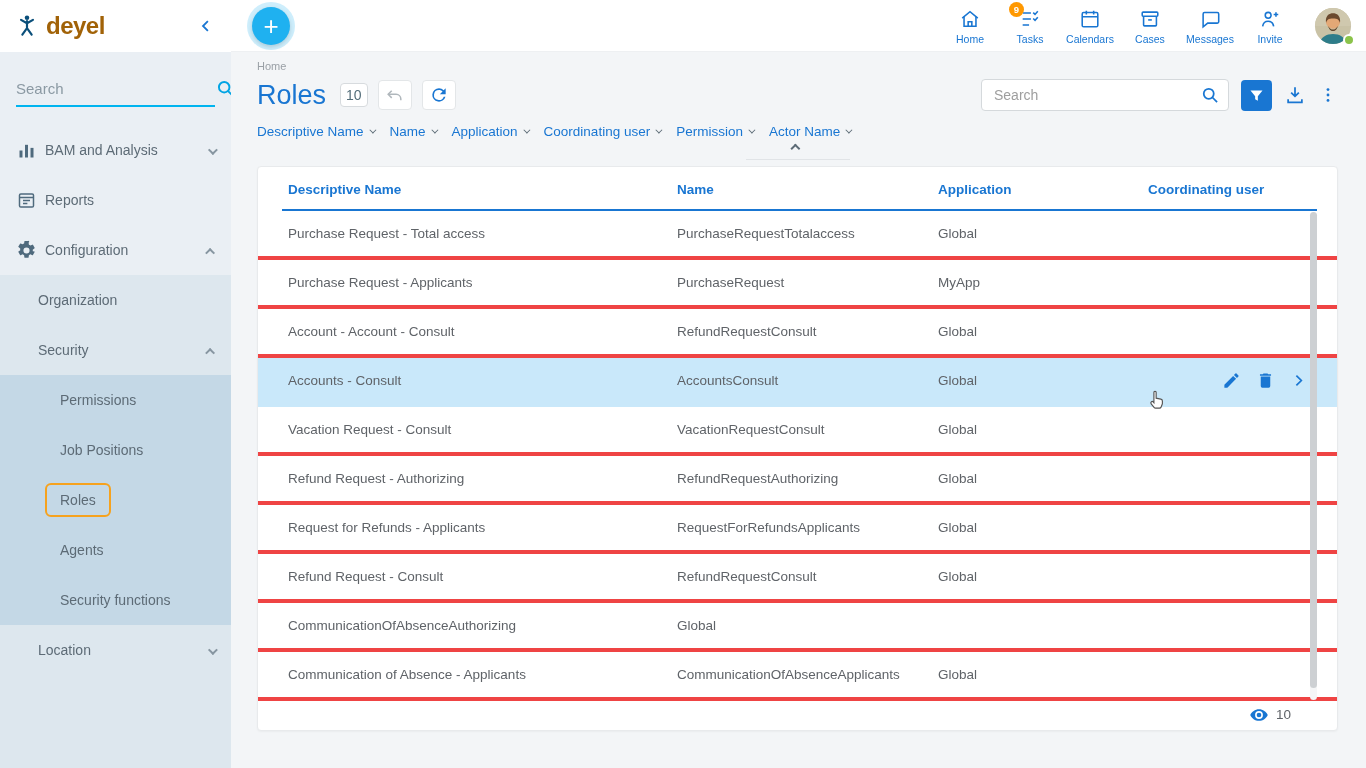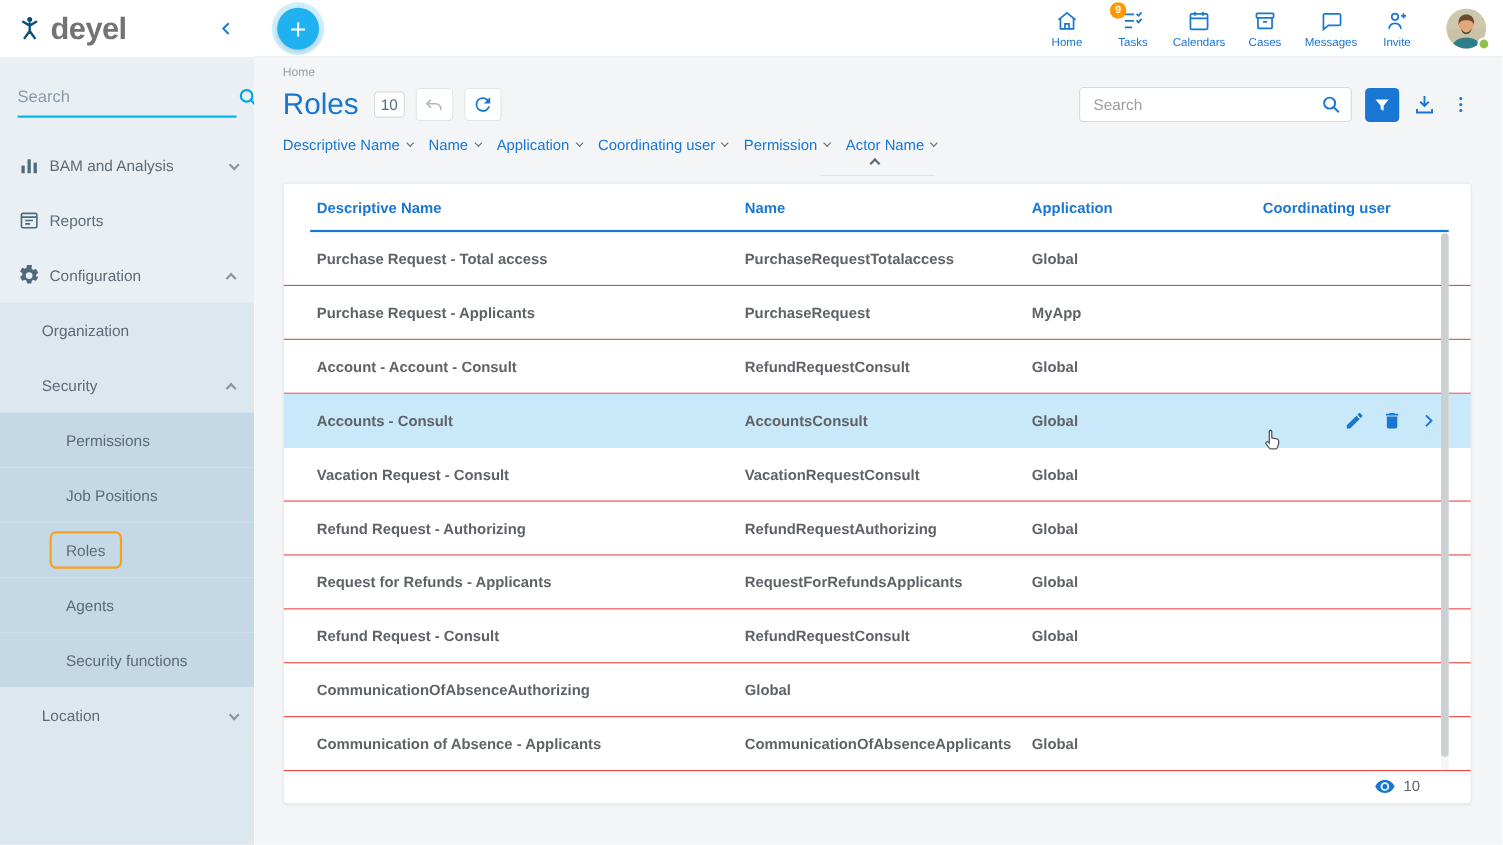--- a/index.html
+++ b/index.html
@@ -4,21 +4,21 @@
 <style>
   * { box-sizing: border-box; margin: 0; padding: 0; }
   html,body { width:1366px; height:768px; }
   body { font-family:"Liberation Sans", sans-serif; overflow:hidden; background:#fff; position:relative; }
   .app { display:flex; width:1366px; height:768px; }
 
   
   .sidebar { width:231px; flex:0 0 231px; display:flex; flex-direction:column; background:#eaeff4; }
   .sidebar-header { height:52px; background:#fff; display:flex; align-items:center; justify-content:space-between; padding:0 16px 0 14px; }
   .logo { display:flex; align-items:center; gap:6px; }
-  .logo-text { font-size:28px; font-weight:700; color:#737373; letter-spacing:-0.5px; }
+  .logo-text { font-size:24px; font-weight:700; color:#a16207; letter-spacing:-0.5px; }
   .collapse-btn { background:none; border:none; color:#1976d2; cursor:pointer; display:flex; }
   .sidebar-search { margin:26px 16px 18px 16px; display:flex; align-items:center; border-bottom:2px solid #00b4ef; padding-bottom:6px; }
   .sidebar-search input { flex:1; border:none; outline:none; background:transparent; font-size:15px; color:#4a5a64; font-family:inherit; }
   .sidebar-search input::placeholder { color:#8b99a3; }
   .sidebar-search .sicon { color:#00a4e4; display:flex; }
   .sidebar-menu { display:flex; flex-direction:column; }
   .nav-item { height:50px; display:flex; align-items:center; padding-right:16px; font-size:14px; color:#5d6b76; cursor:pointer; }
   .nav-item.lvl0 { padding-left:16px; gap:8px; background:#eaeff4; }
   .nav-item.lvl1 { padding-left:38px; background:#dde7ee; }
   .nav-item.lvl2 { padding-left:60px; background:#c4d8e6; }
@@ -62,21 +62,21 @@
   .filters-row { display:flex; gap:16px; margin-top:12px; font-size:13.5px; color:#1976d2; }
   .filter-chip { display:flex; align-items:center; gap:5px; cursor:pointer; }
   .fcaret { width:5px; height:5px; border-right:1.6px solid #5c6b76; border-bottom:1.6px solid #5c6b76; transform:rotate(45deg) translateY(-2px); display:inline-block; }
   .collapse-ctl { width:104px; margin:4px auto 0 auto; display:flex; justify-content:center; border-bottom:1px solid #e1e4e7; padding-bottom:9px; cursor:pointer; }
   .ucaret { width:7px; height:7px; border-right:2px solid #5c6b76; border-bottom:2px solid #5c6b76; transform:rotate(-135deg) translateY(-3px); display:inline-block; }
 
   
   .card { margin-top:6px; background:#fff; border:1px solid #e8eaec; border-radius:4px; height:565px; position:relative; box-shadow:0 1px 2px rgba(0,0,0,.04); }
   .thead { display:grid; grid-template-columns:389px 261px 210px 1fr; padding-left:30px; height:44px; align-items:center; font-size:13.5px; font-weight:700; color:#1976d2; position:relative; }
   .thead::after { content:""; position:absolute; left:24px; right:20px; bottom:0; height:2px; background:#1976d2; }
-  .trow { display:grid; grid-template-columns:389px 261px 210px 1fr; padding-left:30px; height:49px; align-items:center; font-size:13.5px; color:#5f6368; border-bottom:1px solid #ef4444; position:relative; cursor:pointer;font-weight:bold; }
+  .trow { display:grid; grid-template-columns:389px 261px 210px 1fr; padding-left:30px; height:49px; align-items:center; font-size:13.5px; color:#5f6368; border-bottom:4px solid #ef4444; position:relative; cursor:pointer; }
   .trow.selected { background:#c9e8fa; border-bottom-color:#c9e8fa; }
   .row-actions { position:absolute; right:30px; top:0; height:100%; display:flex; align-items:center; gap:15px; color:#1976d2; }
   .row-actions .act { display:flex; cursor:pointer; background:none; border:none; color:#1976d2; padding:0; }
   .vtrack { position:absolute; top:45px; right:20px; width:7px; height:488px; background:#f5f6f7; border-radius:4px; }
   .vthumb { position:absolute; top:0; left:0; width:7px; height:476px; background:#cdd0d3; border-radius:4px; cursor:pointer; }
   .card-footer { position:absolute; left:0; right:0; bottom:0; height:31px; display:flex; align-items:center; justify-content:flex-end; padding-right:46px; gap:7px; font-size:13.5px; color:#5f6368; }
   .card-footer .eye { color:#1976d2; display:flex; }
 
   .mouse-cursor { position:absolute; left:1146px; top:388px; z-index:50; pointer-events:none; }
 </style>

